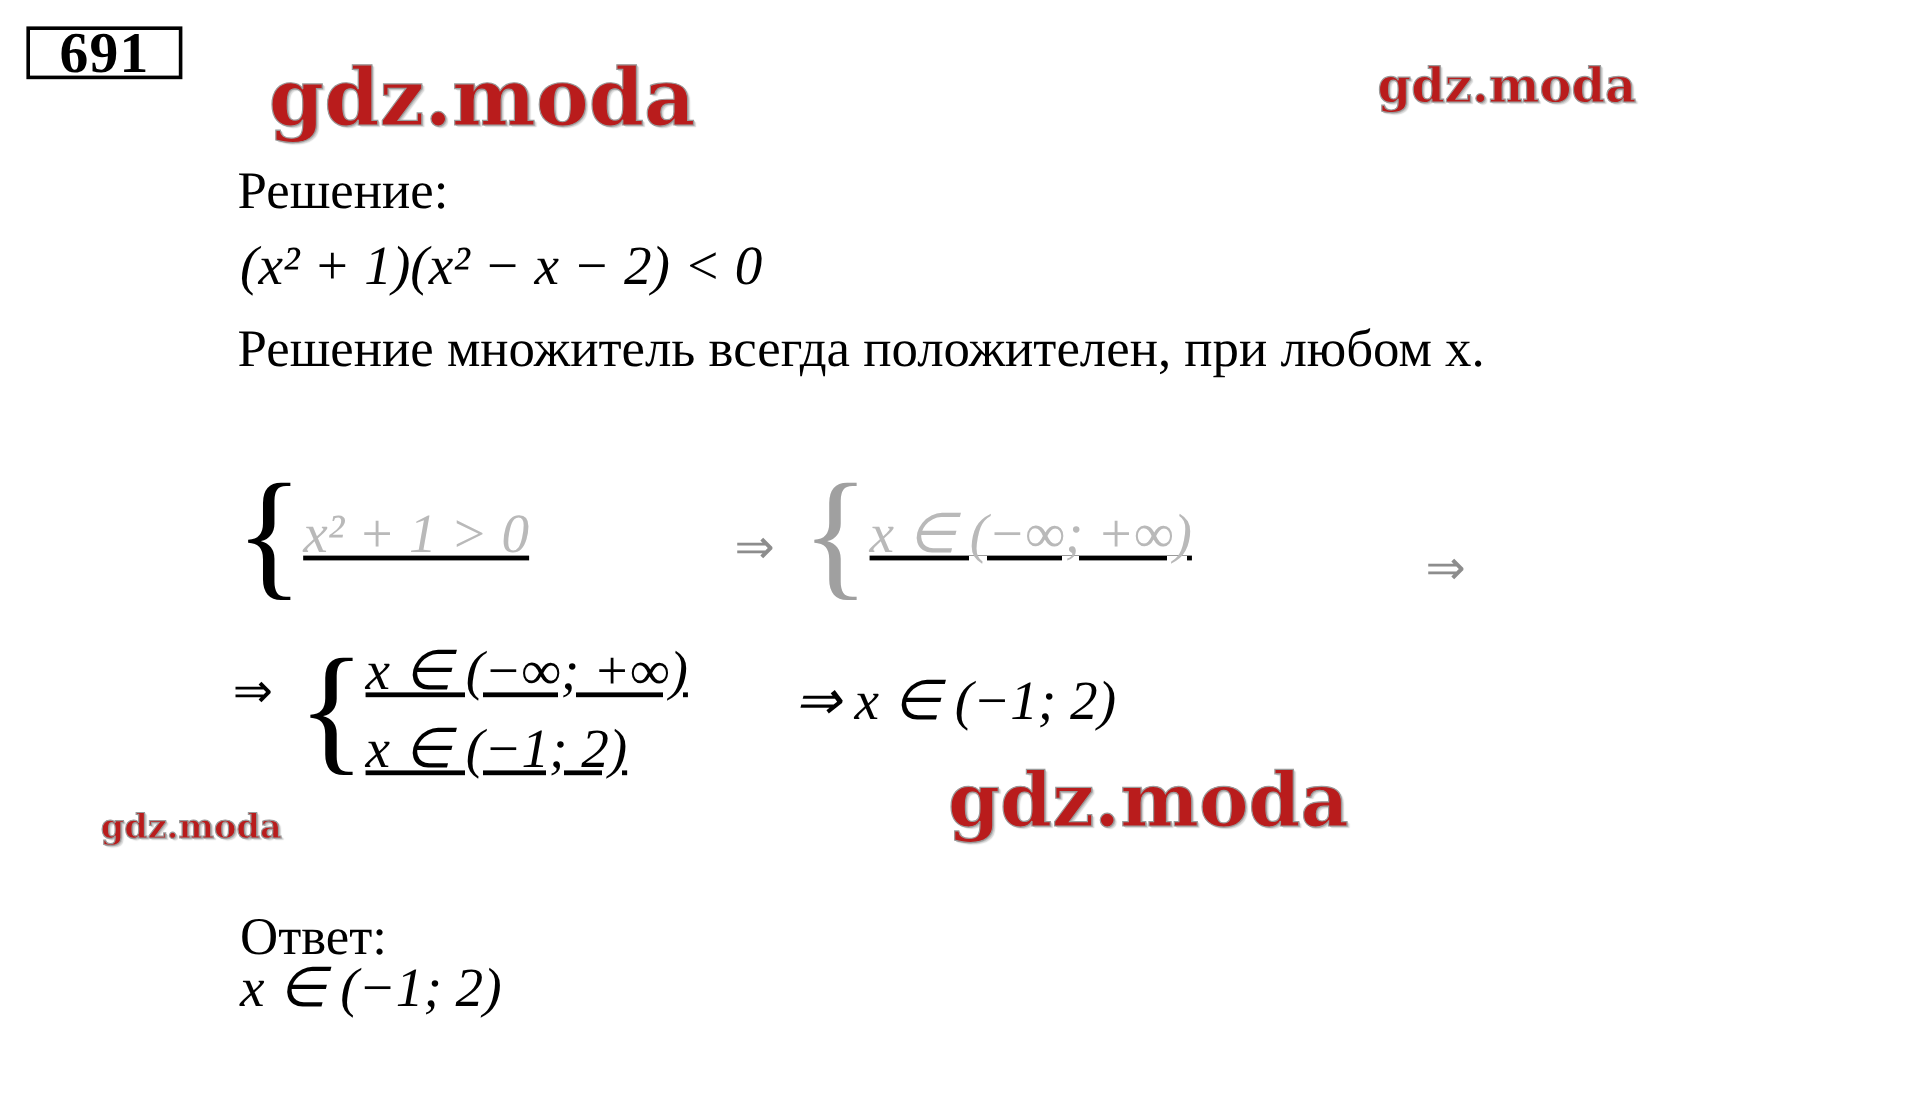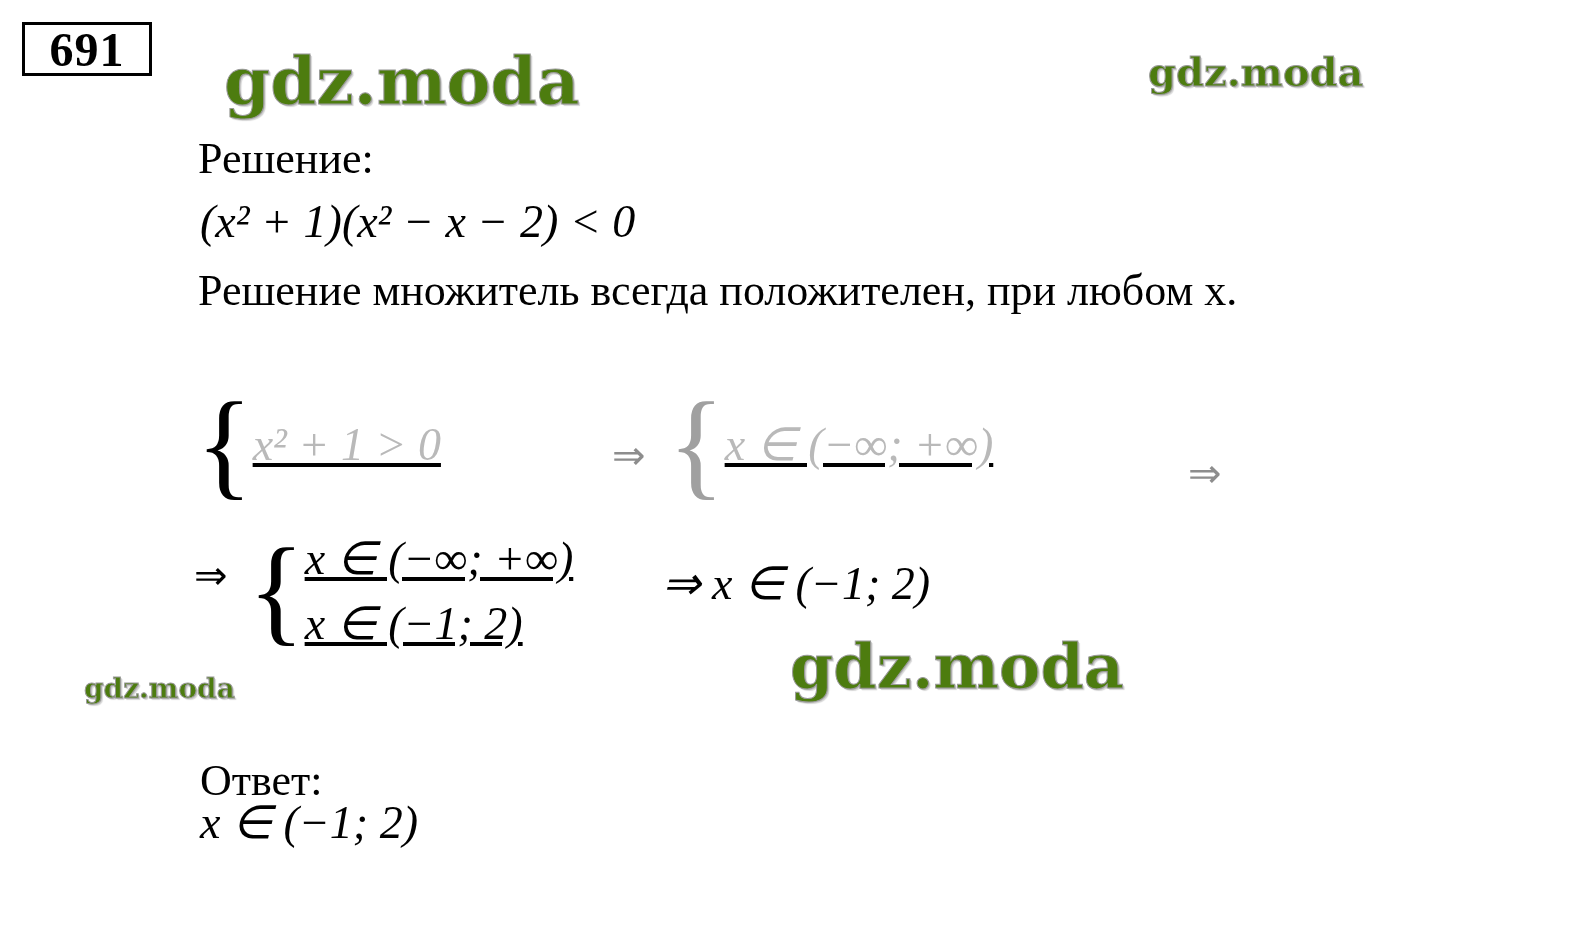--- a/index.html
+++ b/index.html
@@ -15,38 +15,38 @@
     font-family: "Liberation Serif", serif;
     color: #000000;
   }
 
   
   #exercise-number {
     position: absolute;
     left: 22px;
     top: 22px;
     width: 130px;
-    height: 54px;
+    height: 44px;
     border: 3px solid #000;
     box-sizing: border-box;
     display: flex;
     align-items: center;
     justify-content: center;
     font-family: "Liberation Serif", serif;
     font-size: 48px;
     font-weight: bold;
     letter-spacing: 1px;
   }
 
   
   .watermark {
     position: absolute;
     font-family: "DejaVu Serif", serif;
     font-weight: bold;
-    color: #4d7c0f;
+    color: #b91c1c;
     -webkit-text-stroke: 1px #9a9a9a;
     text-shadow: 1px 1px 0 #bdbdbd, 2px 2px 1px #d6d6d6;
     white-space: nowrap;
     user-select: none;
     pointer-events: none;
   }
   #watermark-top-left  { left: 224px; top: 42px;  font-size: 66px; }
   #watermark-top-right { left: 1148px; top: 48px; font-size: 40px; }
   #watermark-mid       { left: 790px;  top: 630px; font-size: 62px; }
   #watermark-bottom-left { left: 84px; top: 672px; font-size: 28px; }

